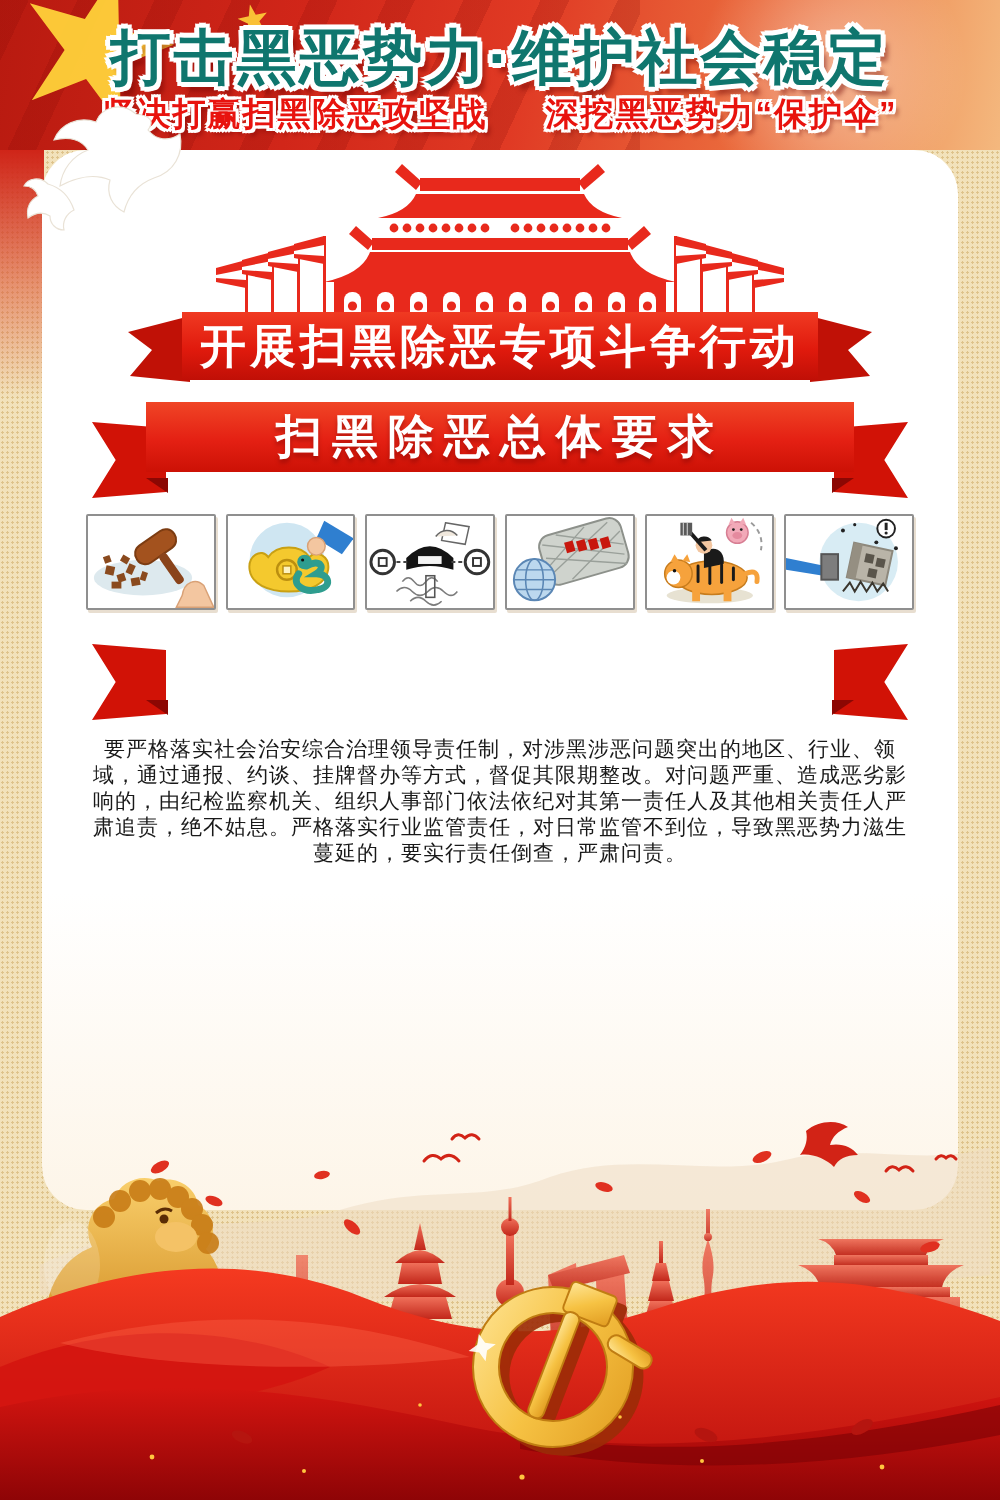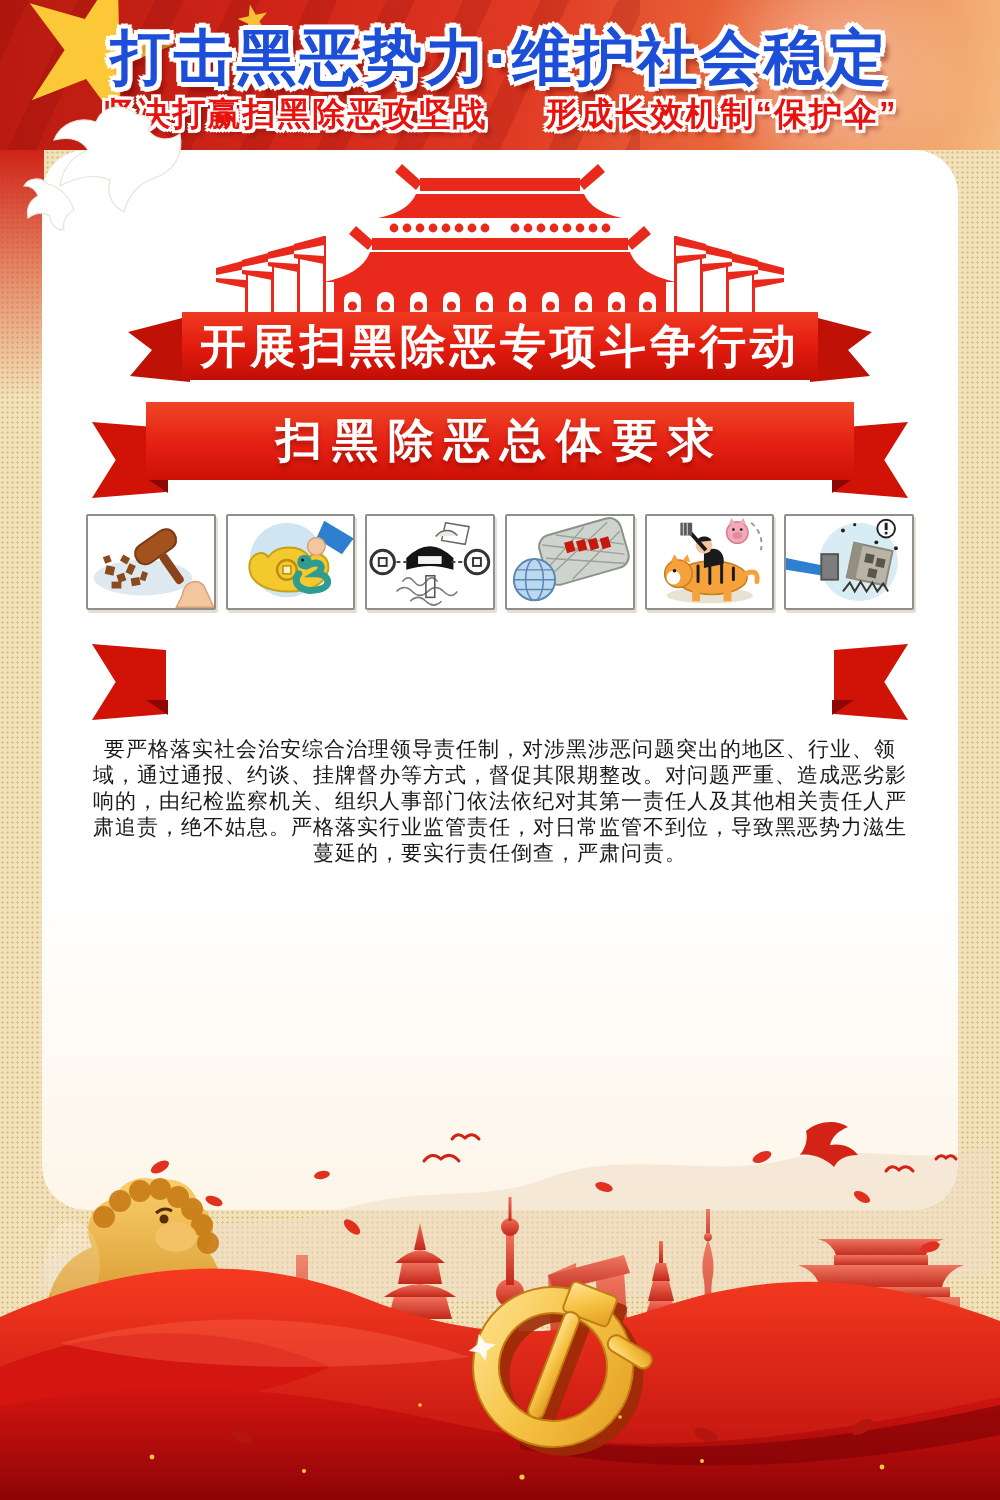--- a/index.html
+++ b/index.html
@@ -23,21 +23,21 @@
           background:radial-gradient(circle, rgba(255,255,255,.38), rgba(255,255,255,0) 68%);}
   .star{position:absolute;background:#ffd23a;
         clip-path:polygon(50% 0%,61.8% 38.2%,100% 38.2%,69.1% 61.8%,80.9% 100%,50% 76.4%,19.1% 100%,30.9% 61.8%,0% 38.2%,38.2% 38.2%);}
   .star.s1{left:22px;top:-34px;width:150px;height:150px;transform:rotate(16deg);opacity:.95;}
   .star.s2{left:238px;top:4px;width:30px;height:30px;transform:rotate(-12deg);opacity:.9;}
   .star.s3{left:300px;top:52px;width:26px;height:26px;transform:rotate(18deg);opacity:.85;}
   .star.s4{left:352px;top:96px;width:34px;height:34px;transform:rotate(-20deg);opacity:.9;}
   .star.s5{left:430px;top:100px;width:22px;height:22px;transform:rotate(10deg);opacity:.8;}
 
   .title{position:absolute;left:0;top:18px;width:1000px;text-align:center;z-index:3;
-         font-size:60px;font-weight:900;letter-spacing:3px;color:#1d4ed8;
+         font-size:60px;font-weight:900;letter-spacing:3px;color:#0f766e;
          text-shadow:-4px -4px 0 #fff,4px -4px 0 #fff,-4px 4px 0 #fff,4px 4px 0 #fff,
                      -5px 0 0 #fff,5px 0 0 #fff,0 -5px 0 #fff,0 5px 0 #fff,
                      7px 9px 5px rgba(110,0,0,.5);}
   .subtitle{position:absolute;left:0;top:92px;width:1000px;text-align:center;z-index:3;
          font-size:33px;font-weight:900;letter-spacing:2px;color:#e8130e;
          text-shadow:-3px -3px 0 #fff,3px -3px 0 #fff,-3px 3px 0 #fff,3px 3px 0 #fff,
                      -3px 0 0 #fff,3px 0 0 #fff,0 -3px 0 #fff,0 3px 0 #fff,
                      5px 6px 4px rgba(110,0,0,.45);}
   .subtitle .gap{display:inline-block;width:58px;}
 
@@ -55,21 +55,21 @@
   .para.center{text-align:center;text-indent:0;margin-top:12px;}
 
   
   .ribbon{position:relative;height:100px;margin:14px 6px 8px 6px;}
   .ribbon .tail{position:absolute;top:20px;width:74px;height:76px;background:#d11206;}
   .ribbon .tail.left{left:0;clip-path:polygon(0 0,100% 8%,100% 92%,0 100%,32% 50%);}
   .ribbon .tail.right{right:0;clip-path:polygon(100% 0,0 8%,0 92%,100% 100%,68% 50%);}
   .ribbon .fold{position:absolute;top:76px;width:22px;height:15px;background:#8c0703;}
   .ribbon .fold.left{left:54px;clip-path:polygon(0 0,100% 0,100% 100%);}
   .ribbon .fold.right{right:54px;clip-path:polygon(0 0,100% 0,0 100%);}
-  .ribbon .band{position:absolute;left:54px;right:54px;top:0;height:78px;
+  .ribbon .band{position:absolute;left:54px;right:54px;top:0;height:70px;
         background:linear-gradient(#f04526 0%,#e42013 55%,#cc1105 100%);
         display:flex;align-items:center;justify-content:center;
         font-size:46px;font-weight:900;color:#fff;letter-spacing:10px;
         text-shadow:0 4px 4px rgba(110,0,0,.4);}
 
   
   .cartoons{display:flex;gap:10px;margin:12px 0 6px 0;}
   .panel{flex:1;height:96px;background:#fff;border:2px solid #8f8f8f;border-radius:2px;
          box-sizing:border-box;overflow:hidden;box-shadow:2px 3px 0 rgba(190,160,120,.35);}
   .panel svg{display:block;width:100%;height:100%;}
@@ -89,21 +89,21 @@
     <div class="silk"></div>
     <div class="glow"></div>
     <div class="star s1"></div>
     <div class="star s2"></div>
     <div class="star s3"></div>
     <div class="star s4"></div>
     <div class="star s5"></div>
   </div>
   <div class="title">打击黑恶势力·维护社会稳定</div>
   <div class="subtitle">
-    <span>坚决打赢扫黑除恶攻坚战</span><span class="gap"></span><span>形成长效机制“保护伞”</span>
+    <span>坚决打赢扫黑除恶攻坚战</span><span class="gap"></span><span>深挖黑恶势力“保护伞”</span>
   </div>
 
   <div class="doves">
     <svg viewBox="0 0 250 150">
       <g fill="#ffffff" stroke="#e9e2d6" stroke-width="1.2">
         <path d="M118,26 C104,14 84,18 78,34 C60,28 42,36 36,52 C52,48 64,52 70,62 C54,68 44,82 42,98 C60,88 78,86 92,92 C88,106 94,118 106,124 C110,108 120,96 136,90 C156,84 166,66 162,46 C150,54 138,52 130,42 C136,34 134,28 118,26 Z"></path>
         <path d="M30,96 C22,88 10,90 6,98 C14,98 18,102 20,108 C12,112 8,120 10,130 C18,124 26,124 32,128 C32,136 38,142 46,142 C44,134 48,126 56,122 C52,110 44,100 30,96 Z"></path>
       </g>
     </svg>
   </div>

